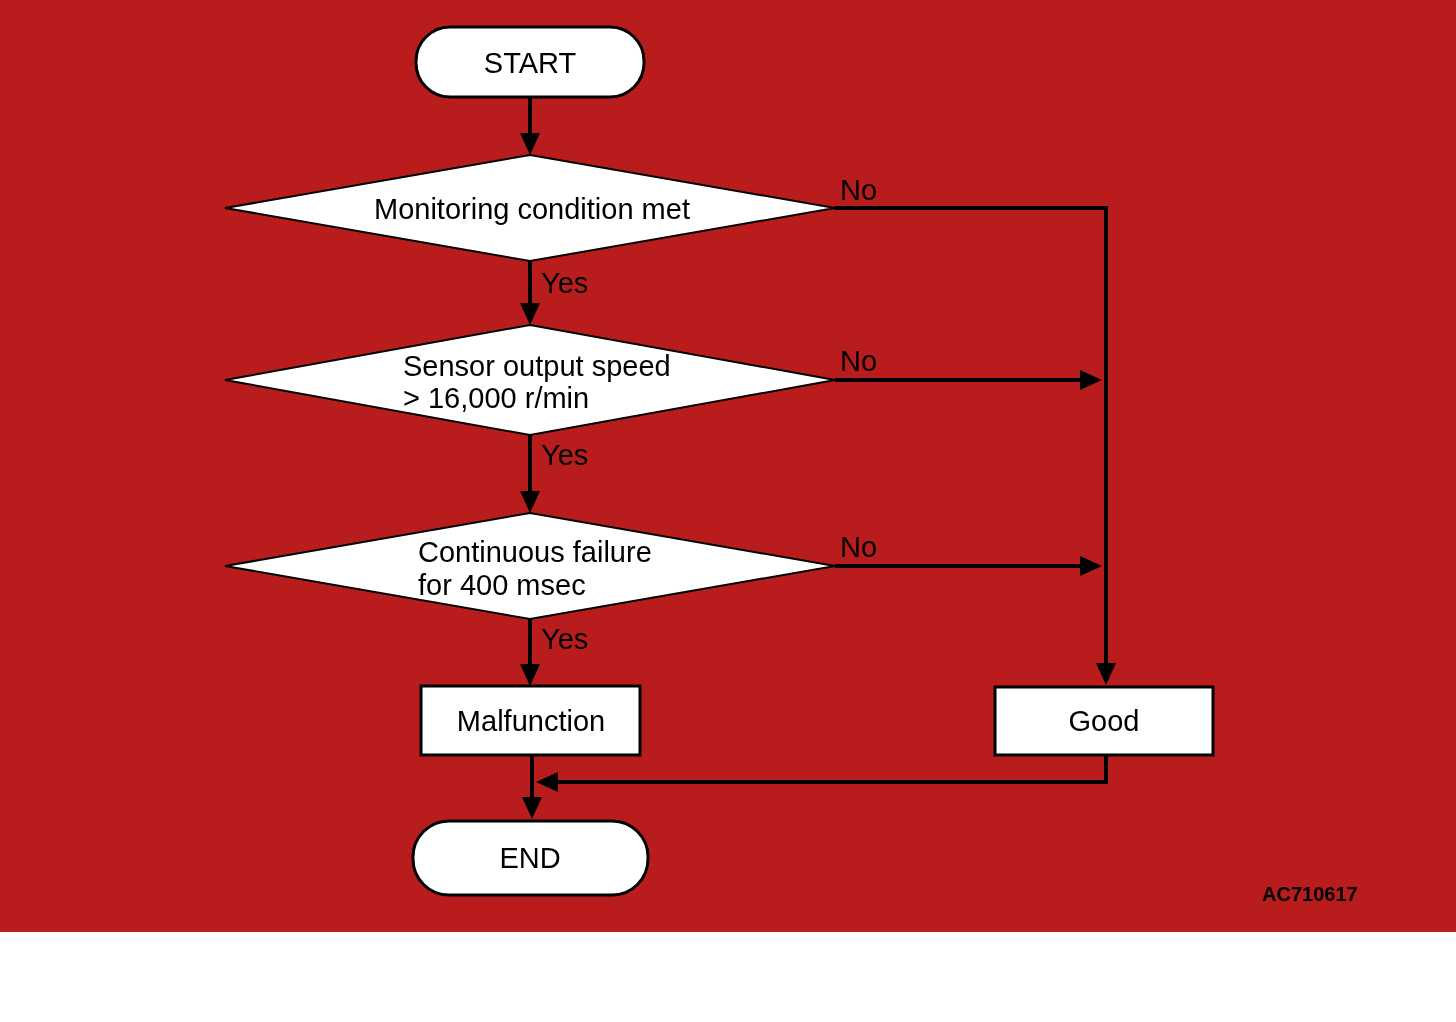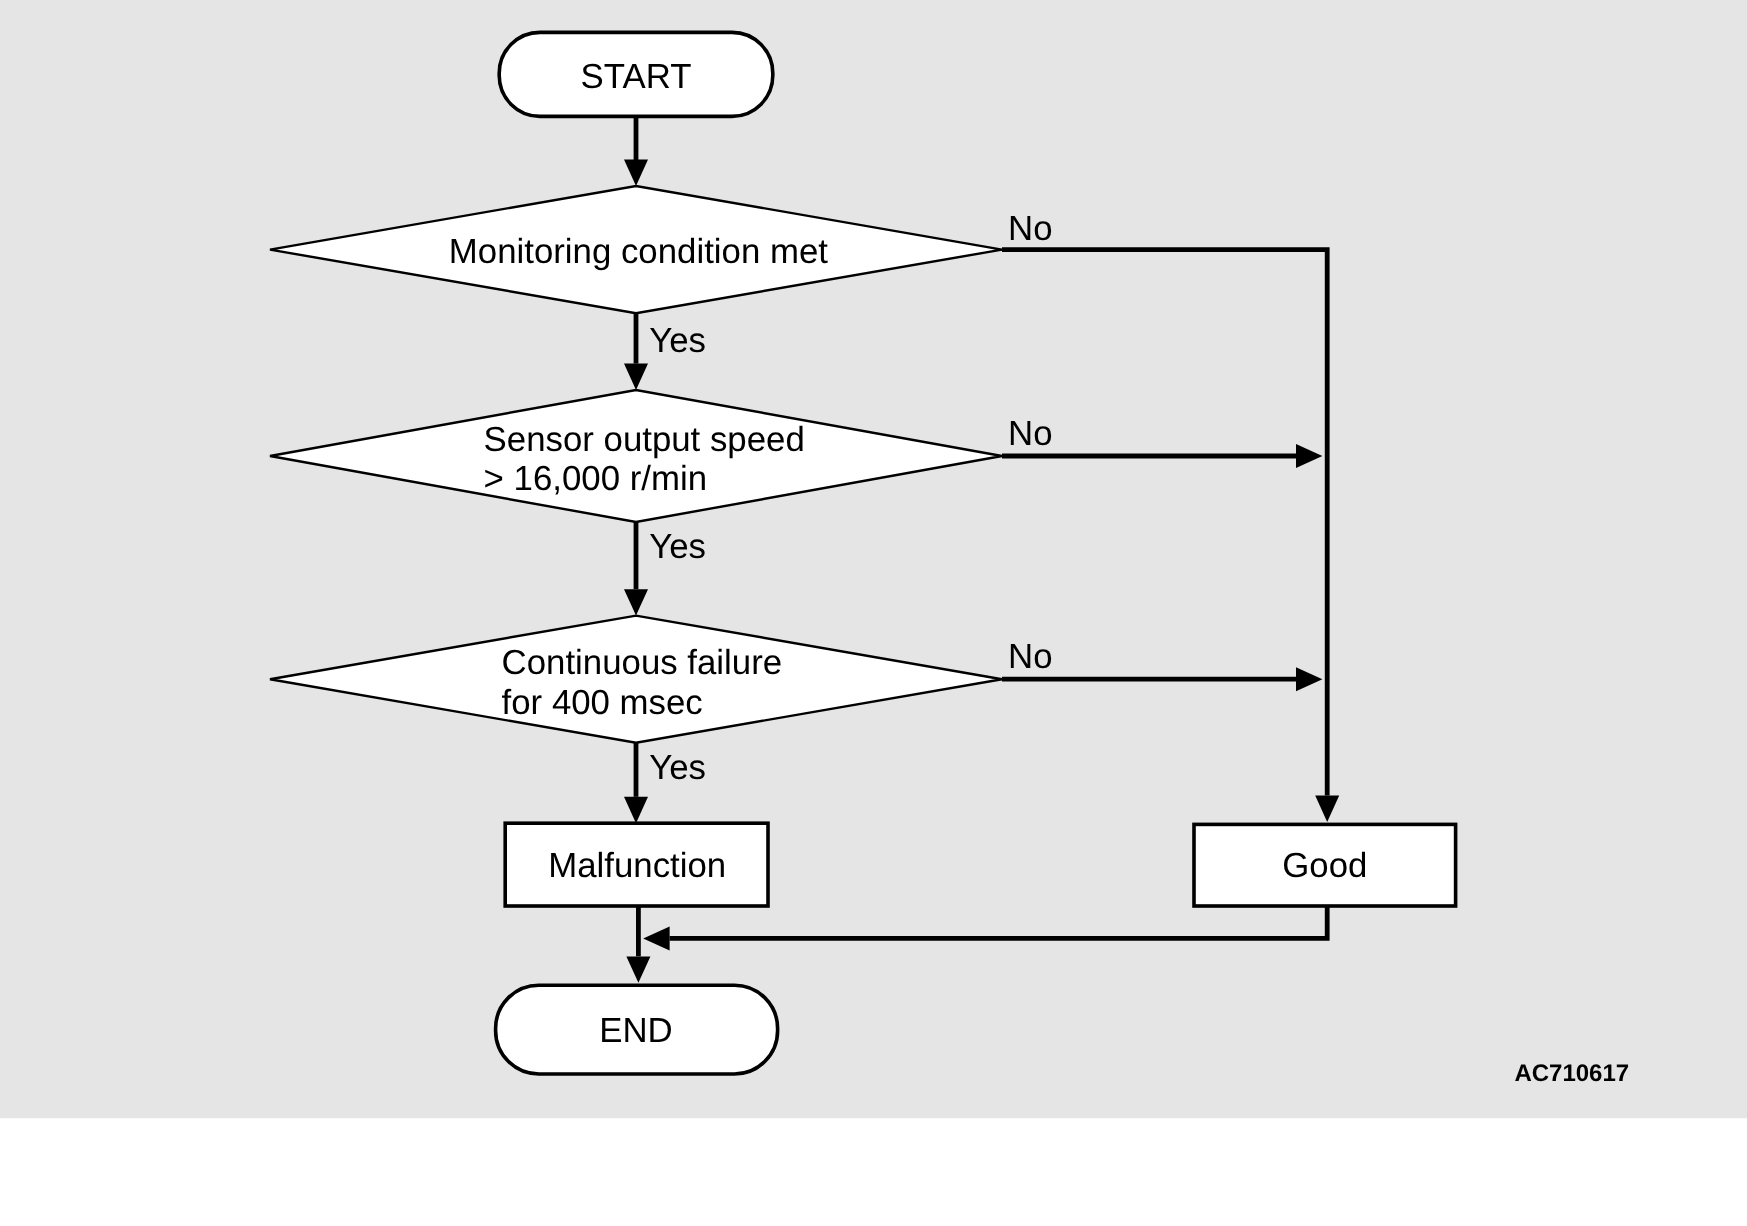--- a/index.html
+++ b/index.html
@@ -4,21 +4,21 @@
 <style>
   html, body {
     margin: 0;
     padding: 0;
     background: #ffffff;
   }
   .canvas {
     position: relative;
     width: 1456px;
     height: 932px;
-    background: #e5e5e5;
+    background: #b91c1c;
     overflow: hidden;
   }
   svg {
     display: block;
   }
   .shape {
     fill: #ffffff;
     stroke: #000000;
   }
   .shape--terminator { stroke-width: 3; }

